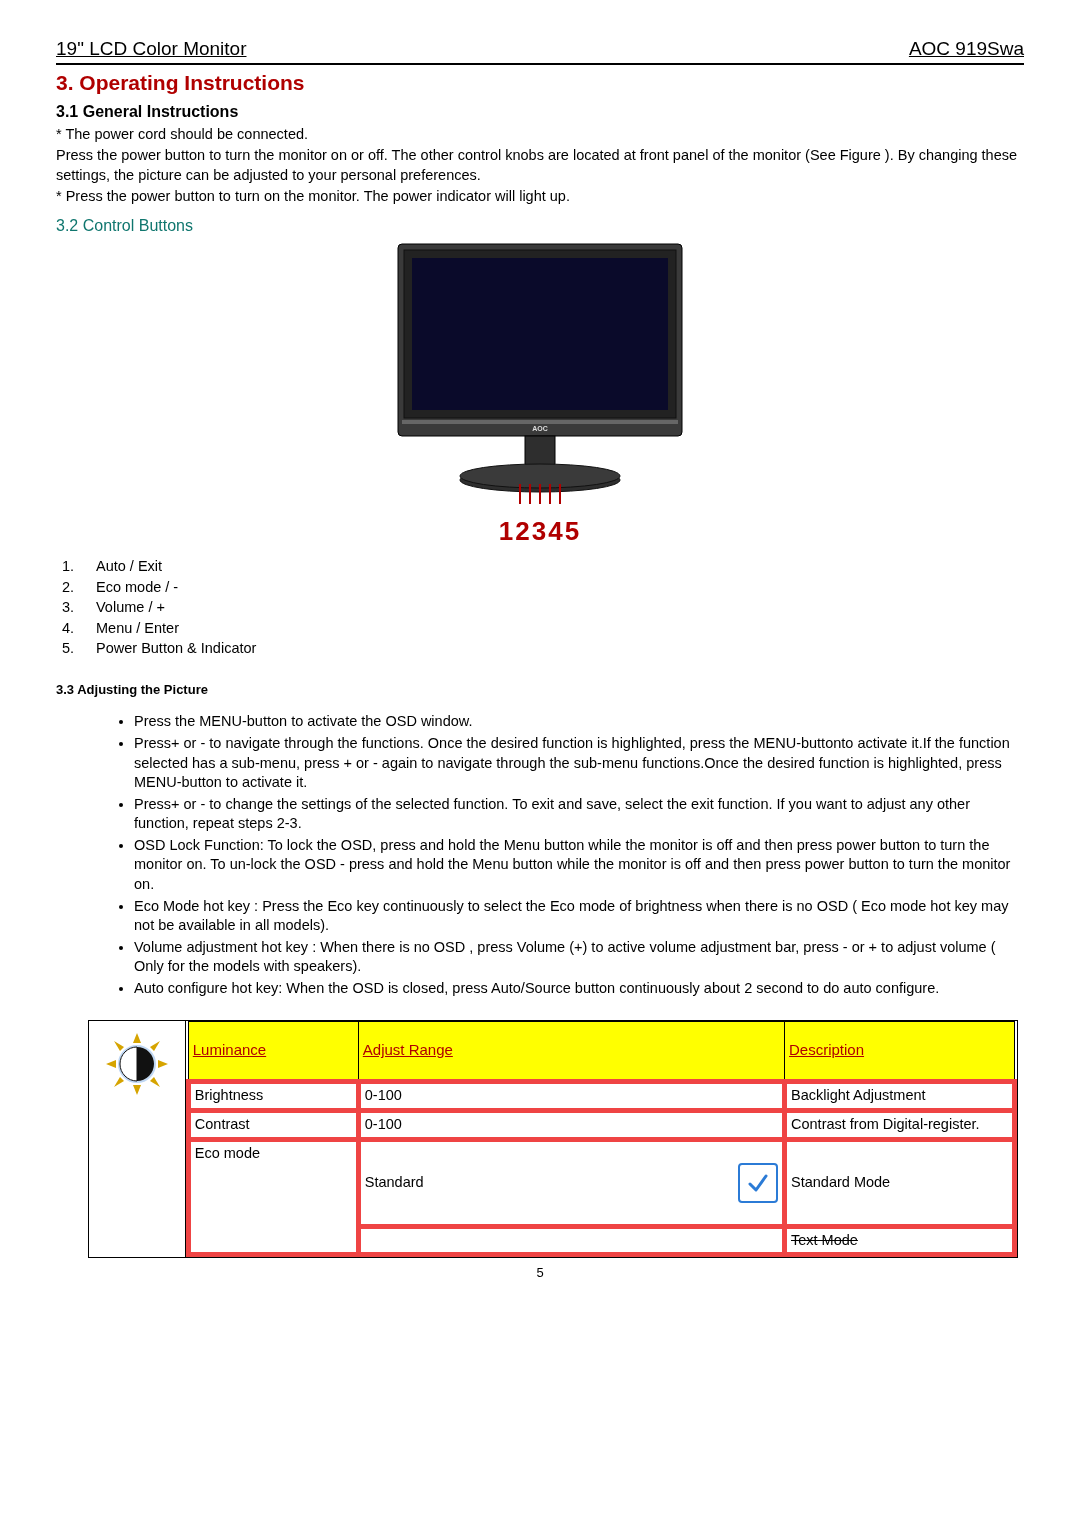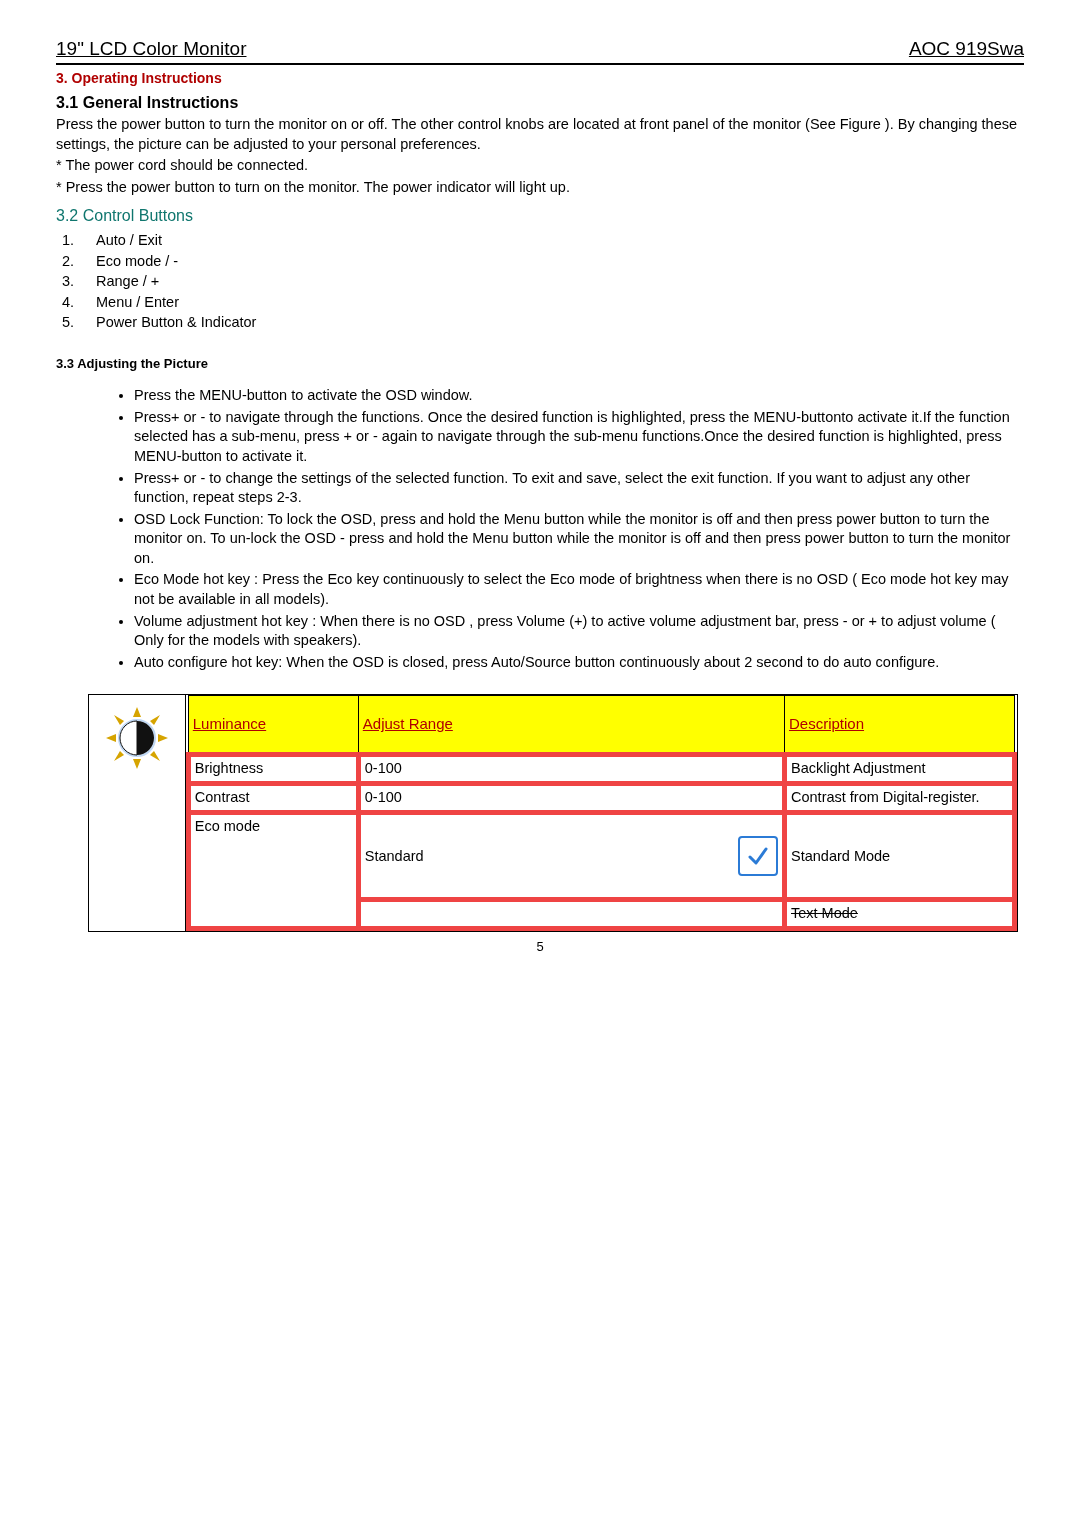--- a/index.html
+++ b/index.html
@@ -27,21 +27,21 @@
     border-bottom: 2px solid #000;
     margin-bottom: 2px;
   }
   .hdr-bar span {
     font-size: 19px;
     text-decoration: underline;
     padding-bottom: 1px;
   }
   .section-title {
     color: #b00000;
-    font-size: 14px;
+    font-size: 21px;
     font-weight: bold;
     margin: 4px 0 0 0;
   }
   .subsection {
     font-weight: bold;
     font-size: 16px;
     margin: 4px 0 2px 0;
   }
   .para {
     margin: 2px 0;
@@ -166,31 +166,57 @@
 <div class="page">
 
   <div class="hdr-bar">
     <span>19" LCD Color Monitor</span>
     <span>AOC 919Swa</span>
   </div>
 
   <div class="section-title">3. Operating Instructions</div>
 
   <div class="subsection">3.1 General Instructions</div>
+  <div class="para">* The power cord should be connected.</div>
   <div class="para">Press the power button to turn the monitor on or off. The other control knobs are located at front panel of the monitor (See Figure ). By changing these settings, the picture can be adjusted to your personal preferences.</div>
-  <div class="para">* The power cord should be connected.</div>
   <div class="para">* Press the power button to turn on the monitor. The power indicator will light up.</div>
 
   <div class="s32-title">3.2 Control Buttons</div>
 
+  <div class="monitor-wrap">
+    <svg class="monitor-svg" viewBox="0 0 300 270">
+
+      <rect x="8" y="4" width="284" height="192" rx="4" fill="#3a3a3a" stroke="#000" stroke-width="1"></rect>
+
+      <rect x="14" y="10" width="272" height="168" fill="#222" stroke="#111"></rect>
+
+      <rect x="22" y="18" width="256" height="152" fill="#0a0a2a"></rect>
+
+      <rect x="12" y="180" width="276" height="4" fill="#666"></rect>
+
+      <text x="150" y="191" font-size="7" fill="#ddd" text-anchor="middle" font-weight="bold">AOC</text>
+
+      <rect x="135" y="196" width="30" height="34" fill="#2e2e2e" stroke="#000"></rect>
+
+      <ellipse cx="150" cy="240" rx="80" ry="12" fill="#2e2e2e" stroke="#111"></ellipse>
+      <ellipse cx="150" cy="236" rx="80" ry="12" fill="#3a3a3a" stroke="#111"></ellipse>
+
+      <line x1="130" y1="244" x2="130" y2="264" stroke="#b00000" stroke-width="2"></line>
+      <line x1="140" y1="244" x2="140" y2="264" stroke="#b00000" stroke-width="2"></line>
+      <line x1="150" y1="244" x2="150" y2="264" stroke="#b00000" stroke-width="2"></line>
+      <line x1="160" y1="244" x2="160" y2="264" stroke="#b00000" stroke-width="2"></line>
+      <line x1="170" y1="244" x2="170" y2="264" stroke="#b00000" stroke-width="2"></line>
+    </svg>
+    <div class="digits">12345</div>
+  </div>
 
   <ol class="ol-buttons">
     <li>Auto / Exit</li>
     <li>Eco mode / -</li>
-    <li>Range / +</li>
+    <li>Volume / +</li>
     <li>Menu / Enter</li>
     <li>Power Button &amp; Indicator</li>
   </ol>
 
   <div class="s33-title">3.3 Adjusting the Picture</div>
 
   <ul class="bullets">
     <li>Press the MENU-button to activate the OSD window.</li>
     <li>Press+ or - to navigate through the functions. Once the desired function is highlighted, press the MENU-buttonto activate it.If the function selected has a sub-menu, press + or - again to navigate through the sub-menu functions.Once the desired function is highlighted, press MENU-button to activate it.</li>
     <li>Press+ or - to change the settings of the selected function. To exit and save, select the exit function. If you want to adjust any other function, repeat steps 2-3.</li>

